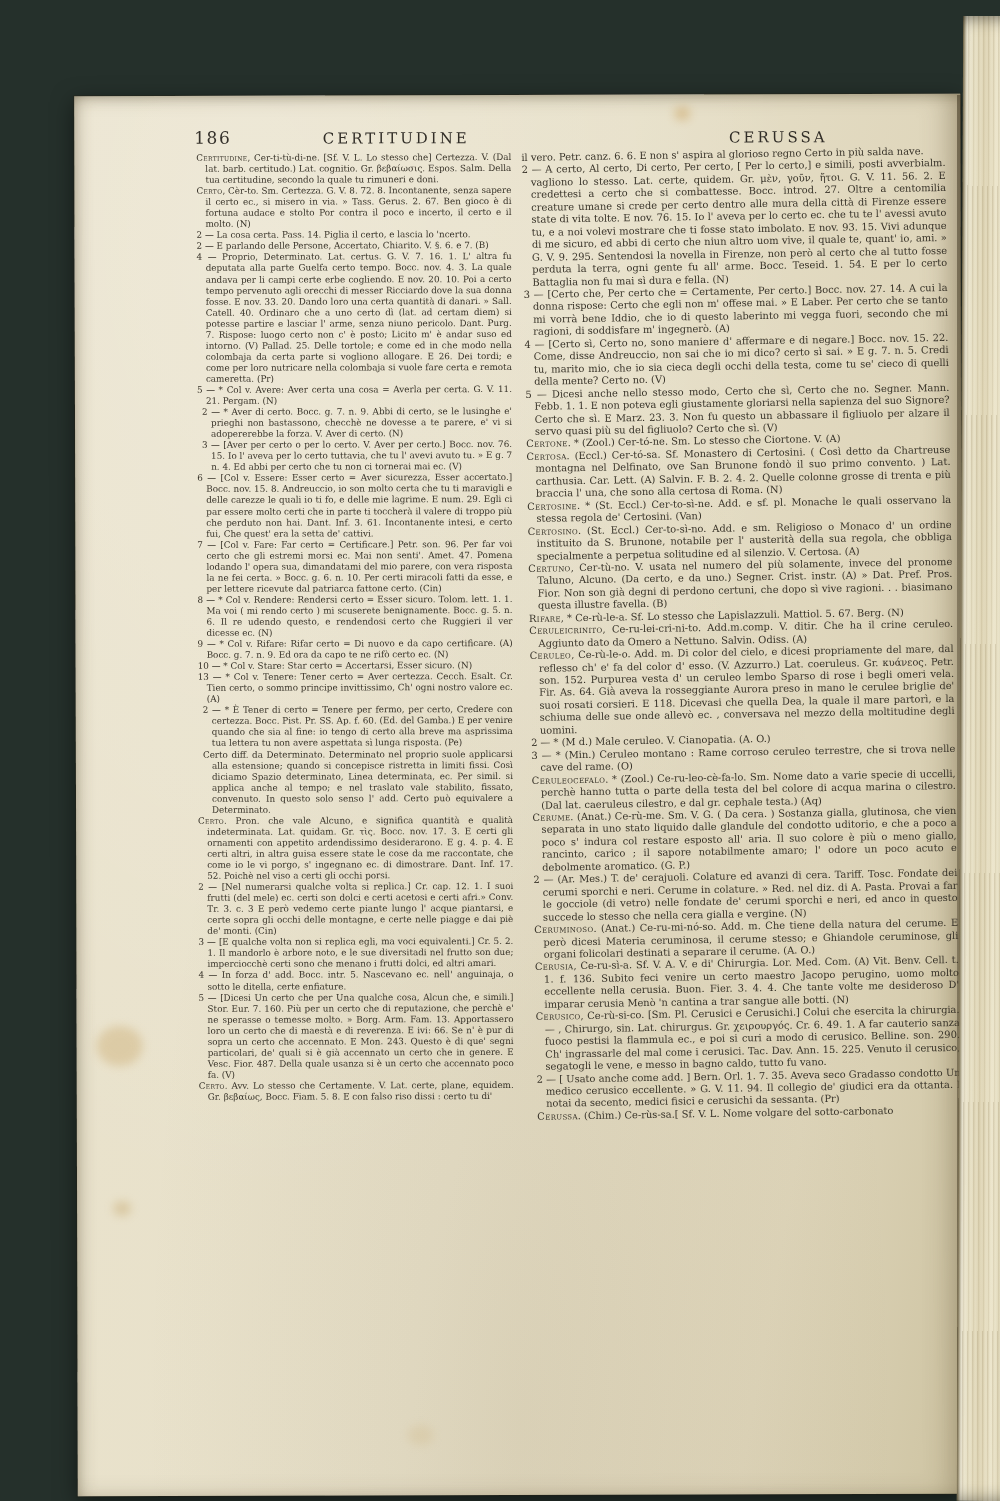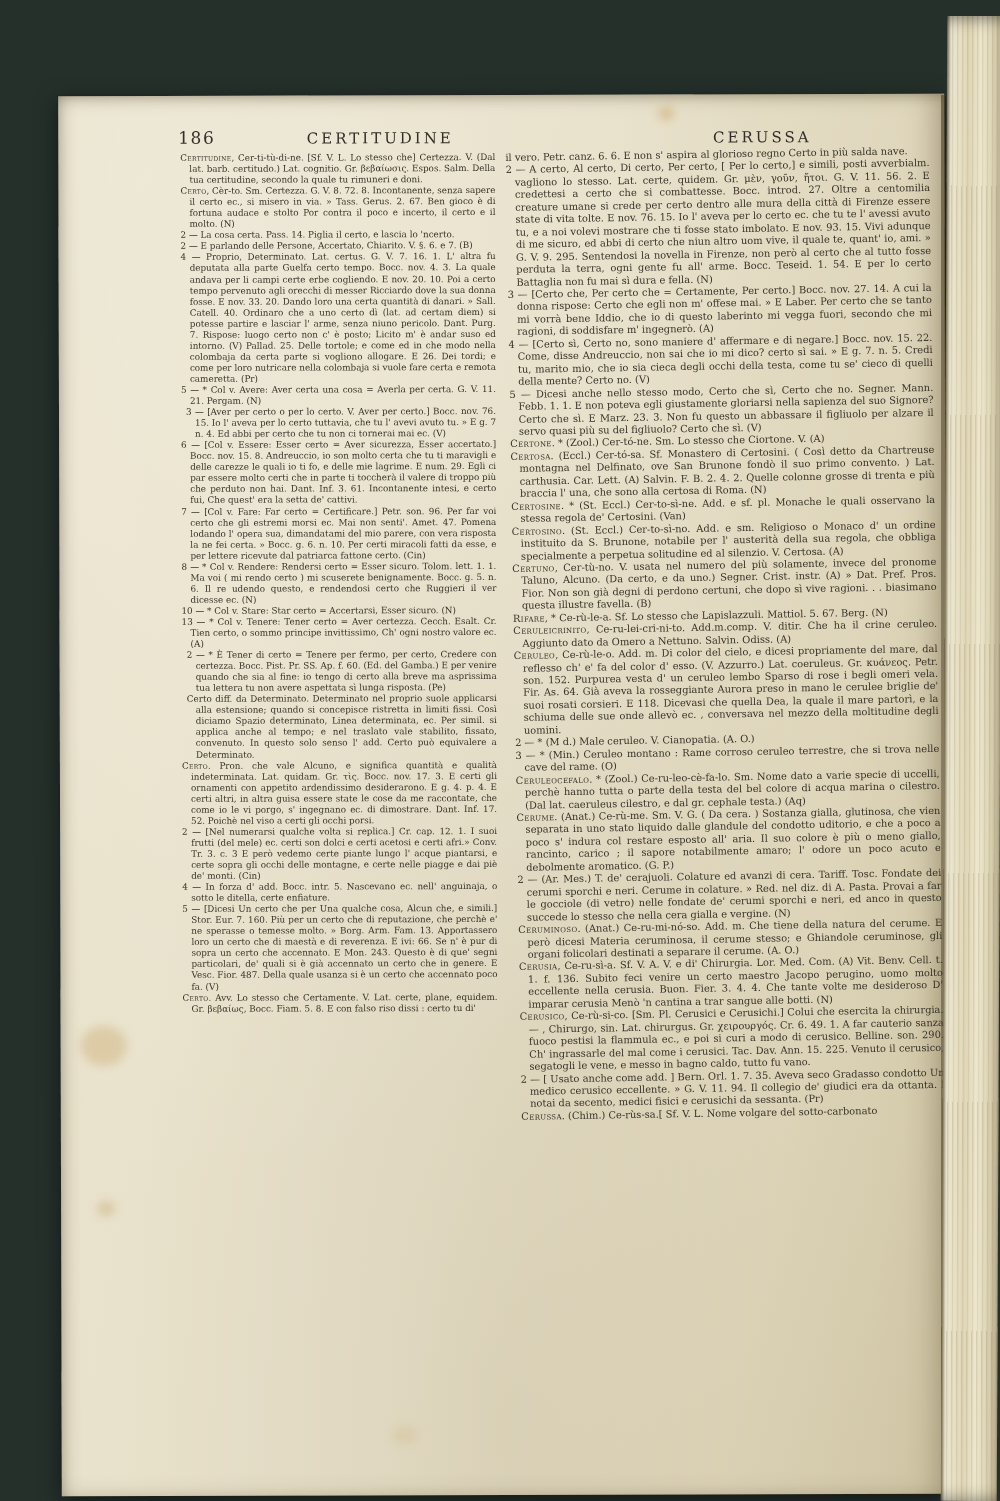--- a/index.html
+++ b/index.html
@@ -2,21 +2,21 @@
 <html><head>
 <meta charset="utf-8">
 <style>
   html, body {
     margin: 0; padding: 0;
     width: 1000px; height: 1501px;
     background: #25302b;
     overflow: hidden;
     font-family: "DejaVu Serif", "Liberation Serif", serif;
   }
-  .scan { position: relative; width: 982px; height: 1501px; }
+  .scan { position: relative; width: 982px; height: 1501px; margin-left: 16px; }
 
   
   .paper {
     position: absolute; left: 60px; top: 95px;
     width: 886px; height: 1400px;
     transform: rotate(-0.15deg);
     background:
       radial-gradient(ellipse at 20% 10%, rgba(255,255,255,0.22), transparent 55%),
       radial-gradient(ellipse at 50% 95%, rgba(120,100,60,0.10), transparent 60%),
       linear-gradient(100deg, #eae3cd 0%, #e7e0c9 50%, #ded5ba 80%, #cfc5a4 98%);
@@ -93,30 +93,33 @@
     <div class="running-head rh-left">CERTITUDINE</div>
     <div class="running-head rh-right">CERUSSA</div>
     <div class="columns">
       <div class="col col-left">
           <p class="para"><span class="hw">Certitudine</span>, Cer-ti-tù-di-ne. [Sf. V. L. Lo stesso che] Certezza. V. (Dal lat. barb. certitudo.) Lat. cognitio. Gr. βεβαίωσις. Espos. Salm. Della tua certitudine, secondo la quale tu rimuneri e doni.</p>
           <p class="para"><span class="hw">Certo</span>, Cèr-to. Sm. Certezza. G. V. 8. 72. 8. Incontanente, senza sapere il certo ec., si misero in via. » Tass. Gerus. 2. 67. Ben gioco è di fortuna audace e stolto Por contra il poco e incerto, il certo e il molto. (N)</p>
           <p class="para">2 — La cosa certa. Pass. 14. Piglia il certo, e lascia lo 'ncerto.</p>
           <p class="para">2 — E parlando delle Persone, Accertato, Chiarito. V. §. 6. e 7. (B)</p>
           <p class="para">4 — Proprio, Determinato. Lat. certus. G. V. 7. 16. 1. L' altra fu deputata alla parte Guelfa certo tempo. Bocc. nov. 4. 3. La quale andava per li campi certe erbe cogliendo. E nov. 20. 10. Poi a certo tempo pervenuto agli orecchi di messer Ricciardo dove la sua donna fosse. E nov. 33. 20. Dando loro una certa quantità di danari. » Sall. Catell. 40. Ordinaro che a uno certo dì (lat. ad certam diem) si potesse partire e lasciar l' arme, senza niuno pericolo. Dant. Purg. 7. Rispose: luogo certo non c' è posto; Licito m' è andar suso ed intorno. (V) Pallad. 25. Delle tortole; e come ed in che modo nella colombaja da certa parte si vogliono allogare. E 26. Dei tordi; e come per loro nutricare nella colombaja si vuole fare certa e remota cameretta. (Pr)</p>
           <p class="para">5 — * Col v. Avere: Aver certa una cosa = Averla per certa. G. V. 11. 21. Pergam. (N)</p>
+          <p class="para sub">2 — * Aver di certo. Bocc. g. 7. n. 9. Abbi di certo, se le lusinghe e' prieghi non bastassono, checchè ne dovesse a te parere, e' vi si adopererebbe la forza. V. Aver di certo. (N)</p>
           <p class="para sub">3 — [Aver per certo o per lo certo. V. Aver per certo.] Bocc. nov. 76. 15. Io l' aveva per lo certo tuttavia, che tu l' avevi avuto tu. » E g. 7 n. 4. Ed abbi per certo che tu non ci tornerai mai ec. (V)</p>
           <p class="para">6 — [Col v. Essere: Esser certo = Aver sicurezza, Esser accertato.] Bocc. nov. 15. 8. Andreuccio, io son molto certa che tu ti maravigli e delle carezze le quali io ti fo, e delle mie lagrime. E num. 29. Egli ci par essere molto certi che in parte ti toccherà il valere di troppo più che perduto non hai. Dant. Inf. 3. 61. Incontanente intesi, e certo fui, Che quest' era la setta de' cattivi.</p>
           <p class="para">7 — [Col v. Fare: Far certo = Certificare.] Petr. son. 96. Per far voi certo che gli estremi morsi ec. Mai non senti'. Amet. 47. Pomena lodando l' opera sua, dimandatami del mio parere, con vera risposta la ne fei certa. » Bocc. g. 6. n. 10. Per certi miracoli fatti da esse, e per lettere ricevute dal patriarca fattone certo. (Cin)</p>
           <p class="para">8 — * Col v. Rendere: Rendersi certo = Esser sicuro. Tolom. lett. 1. 1. Ma voi ( mi rendo certo ) mi scuserete benignamente. Bocc. g. 5. n. 6. Il re udendo questo, e rendendosi certo che Ruggieri il ver dicesse ec. (N)</p>
+          <p class="para">9 — * Col v. Rifare: Rifar certo = Di nuovo e da capo certificare. (A) Bocc. g. 7. n. 9. Ed ora da capo te ne rifò certo ec. (N)</p>
           <p class="para">10 — * Col v. Stare: Star certo = Accertarsi, Esser sicuro. (N)</p>
           <p class="para">13 — * Col v. Tenere: Tener certo = Aver certezza. Cecch. Esalt. Cr. Tien certo, o sommo principe invittissimo, Ch' ogni nostro valore ec. (A)</p>
           <p class="para sub">2 — * È Tener di certo = Tenere per fermo, per certo, Credere con certezza. Bocc. Pist. Pr. SS. Ap. f. 60. (Ed. del Gamba.) E per venire quando che sia al fine: io tengo di certo alla breve ma asprissima tua lettera tu non avere aspettata sì lunga risposta. (Pe)</p>
           <p class="para sub">Certo diff. da Determinato. Determinato nel proprio suole applicarsi alla estensione; quando si concepisce ristretta in limiti fissi. Così diciamo Spazio determinato, Linea determinata, ec. Per simil. si applica anche al tempo; e nel traslato vale stabilito, fissato, convenuto. In questo solo senso l' add. Certo può equivalere a Determinato.</p>
           <p class="para"><span class="hw">Certo</span>. Pron. che vale Alcuno, e significa quantità e qualità indeterminata. Lat. quidam. Gr. τὶς. Bocc. nov. 17. 3. E certi gli ornamenti con appetito ardendissimo desiderarono. E g. 4. p. 4. E certi altri, in altra guisa essere state le cose da me raccontate, che come io le vi porgo, s' ingegnano ec. di dimostrare. Dant. Inf. 17. 52. Poichè nel viso a certi gli occhi porsi.</p>
           <p class="para">2 — [Nel numerarsi qualche volta si replica.] Cr. cap. 12. 1. I suoi frutti (del mele) ec. certi son dolci e certi acetosi e certi afri.» Conv. Tr. 3. c. 3 E però vedemo certe piante lungo l' acque piantarsi, e certe sopra gli occhi delle montagne, e certe nelle piagge e dai piè de' monti. (Cin)</p>
+          <p class="para">3 — [E qualche volta non si replica egli, ma voci equivalenti.] Cr. 5. 2. 1. Il mandorlo è arbore noto, e le sue diversitadi nel frutto son due; imperciocchè certi sono che menano i frutti dolci, ed altri amari.</p>
           <p class="para">4 — In forza d' add. Bocc. intr. 5. Nascevano ec. nell' anguinaja, o sotto le ditella, certe enfiature.</p>
           <p class="para">5 — [Dicesi Un certo che per Una qualche cosa, Alcun che, e simili.] Stor. Eur. 7. 160. Più per un certo che di reputazione, che perchè e' ne sperasse o temesse molto. » Borg. Arm. Fam. 13. Apportassero loro un certo che di maestà e di reverenza. E ivi: 66. Se n' è pur di sopra un certo che accennato. E Mon. 243. Questo è di que' segni particolari, de' quali si è già accennato un certo che in genere. E Vesc. Fior. 487. Della quale usanza si è un certo che accennato poco fa. (V)</p>
           <p class="para"><span class="hw">Certo</span>. Avv. Lo stesso che Certamente. V. Lat. certe, plane, equidem. Gr. βεβαίως, Bocc. Fiam. 5. 8. E con falso riso dissi : certo tu di'</p>
         </div>
       <div class="col col-right">
           <p class="para">il vero. Petr. canz. 6. 6. E non s' aspira al glorioso regno Certo in più salda nave.</p>
           <p class="para">2 — A certo, Al certo, Di certo, Per certo, [ Per lo certo,] e simili, posti avverbialm. vagliono lo stesso. Lat. certe, quidem. Gr. μὲν, γοῦν, ἤτοι. G. V. 11. 56. 2. E credettesi a certo che si combattesse. Bocc. introd. 27. Oltre a centomilia creature umane si crede per certo dentro alle mura della città di Firenze essere state di vita tolte. E nov. 76. 15. Io l' aveva per lo certo ec. che tu te l' avessi avuto tu, e a noi volevi mostrare che ti fosse stato imbolato. E nov. 93. 15. Vivi adunque di me sicuro, ed abbi di certo che niun altro uom vive, il quale te, quant' io, ami. » G. V. 9. 295. Sentendosi la novella in Firenze, non però al certo che al tutto fosse perduta la terra, ogni gente fu all' arme. Bocc. Teseid. 1. 54. E per lo certo Battaglia non fu mai sì dura e fella. (N)</p>
           <p class="para">3 — [Certo che, Per certo che = Certamente, Per certo.] Bocc. nov. 27. 14. A cui la donna rispose: Certo che egli non m' offese mai. » E Laber. Per certo che se tanto mi vorrà bene Iddio, che io di questo laberinto mi vegga fuori, secondo che mi ragioni, di soddisfare m' ingegnerò. (A)</p>
           <p class="para">4 — [Certo sì, Certo no, sono maniere d' affermare e di negare.] Bocc. nov. 15. 22. Come, disse Andreuccio, non sai che io mi dico? certo sì sai. » E g. 7. n. 5. Credi tu, marito mio, che io sia cieca degli occhi della testa, come tu se' cieco di quelli della mente? Certo no. (V)</p>
           <p class="para">5 — Dicesi anche nello stesso modo, Certo che sì, Certo che no. Segner. Mann. Febb. 1. 1. E non poteva egli giustamente gloriarsi nella sapienza del suo Signore? Certo che sì. E Marz. 23. 3. Non fu questo un abbassare il figliuolo per alzare il servo quasi più su del figliuolo? Certo che sì. (V)</p>

